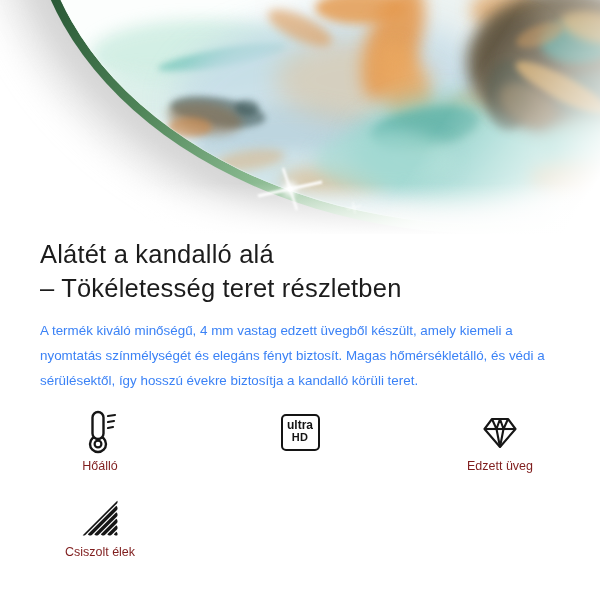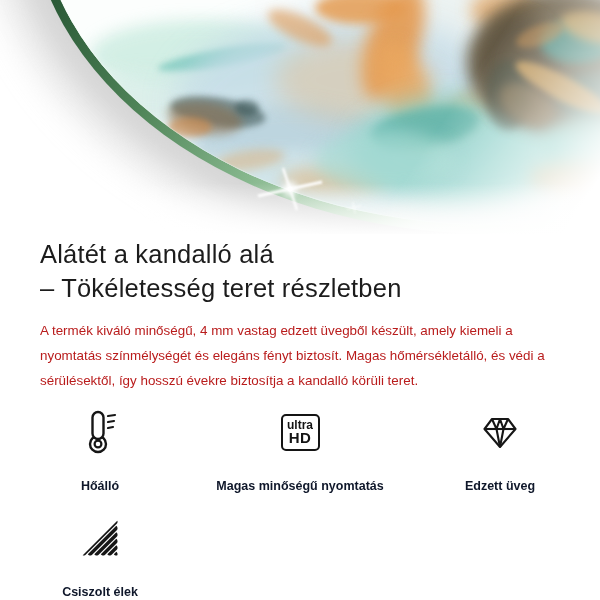--- a/index.html
+++ b/index.html
@@ -23,44 +23,44 @@
     line-height: 34px;
     color: #1c1c1c;
     margin: 3px 40px 0 40px;
     letter-spacing: 0.2px;
   }
   .description {
     margin: 13px 40px 0 40px;
     width: 508px;
     font-size: 13.4px;
     line-height: 25px;
-    color: #b91c1c;
+    color: #3b82f6;
   }
 
   
   .features {
     margin-top: 16px;
     display: grid;
     grid-template-columns: 1fr 1fr 1fr;
     row-gap: 22px;
   }
   .feature { display: flex; flex-direction: column; align-items: center; }
   .icon-box { height: 46px; display: flex; align-items: center; justify-content: center; }
-  .feature-label { margin-top: 24px; font-size: 12.5px; color: #0f172a; font-weight: bold; }
+  .feature-label { margin-top: 4px; font-size: 12.5px; color: #7f1d1d; }
 
   .uhd-badge {
     width: 35px; height: 33px;
     border: 2.5px solid #141414;
     border-radius: 5px;
     display: flex; flex-direction: column;
     align-items: center; justify-content: center;
     background: #fff;
   }
   .uhd-top { font-size: 12px; font-weight: 700; line-height: 10px; color: #141414; }
-  .uhd-bottom { font-size: 15px; font-weight: 800; line-height: 15px; color: #141414; letter-spacing: 0.3px; }
+  .uhd-bottom { font-size: 11px; font-weight: 800; line-height: 15px; color: #141414; letter-spacing: 0.3px; }
 </style>
 </head>
 <body>
 
 <div class="page">
 
   <div class="hero">
     <svg width="600" height="234" viewBox="0 0 600 234" xmlns="http://www.w3.org/2000/svg">
       <defs>
         <clipPath id="faceClip">
@@ -192,21 +192,20 @@
       <div class="feature-label">Hőálló</div>
     </div>
 
     <div class="feature">
       <div class="icon-box">
         <div class="uhd-badge">
           <span class="uhd-top">ultra</span>
           <span class="uhd-bottom">HD</span>
         </div>
       </div>
-      <div class="feature-label">Magas minőségű nyomtatás</div>
     </div>
 
 
     <div class="feature">
       <div class="icon-box">
         <svg width="42" height="40" viewBox="0 0 40 40">
           <g fill="none" stroke="#161616" stroke-width="2.1" stroke-linejoin="round">
             <path d="M12 7 L28 7 L35.5 17 L20 35 L4.5 17 Z"></path>
             <path d="M4.5 17 H35.5"></path>
             <path d="M12 7 L16.5 17 L20 7 L23.5 17 L28 7"></path>

